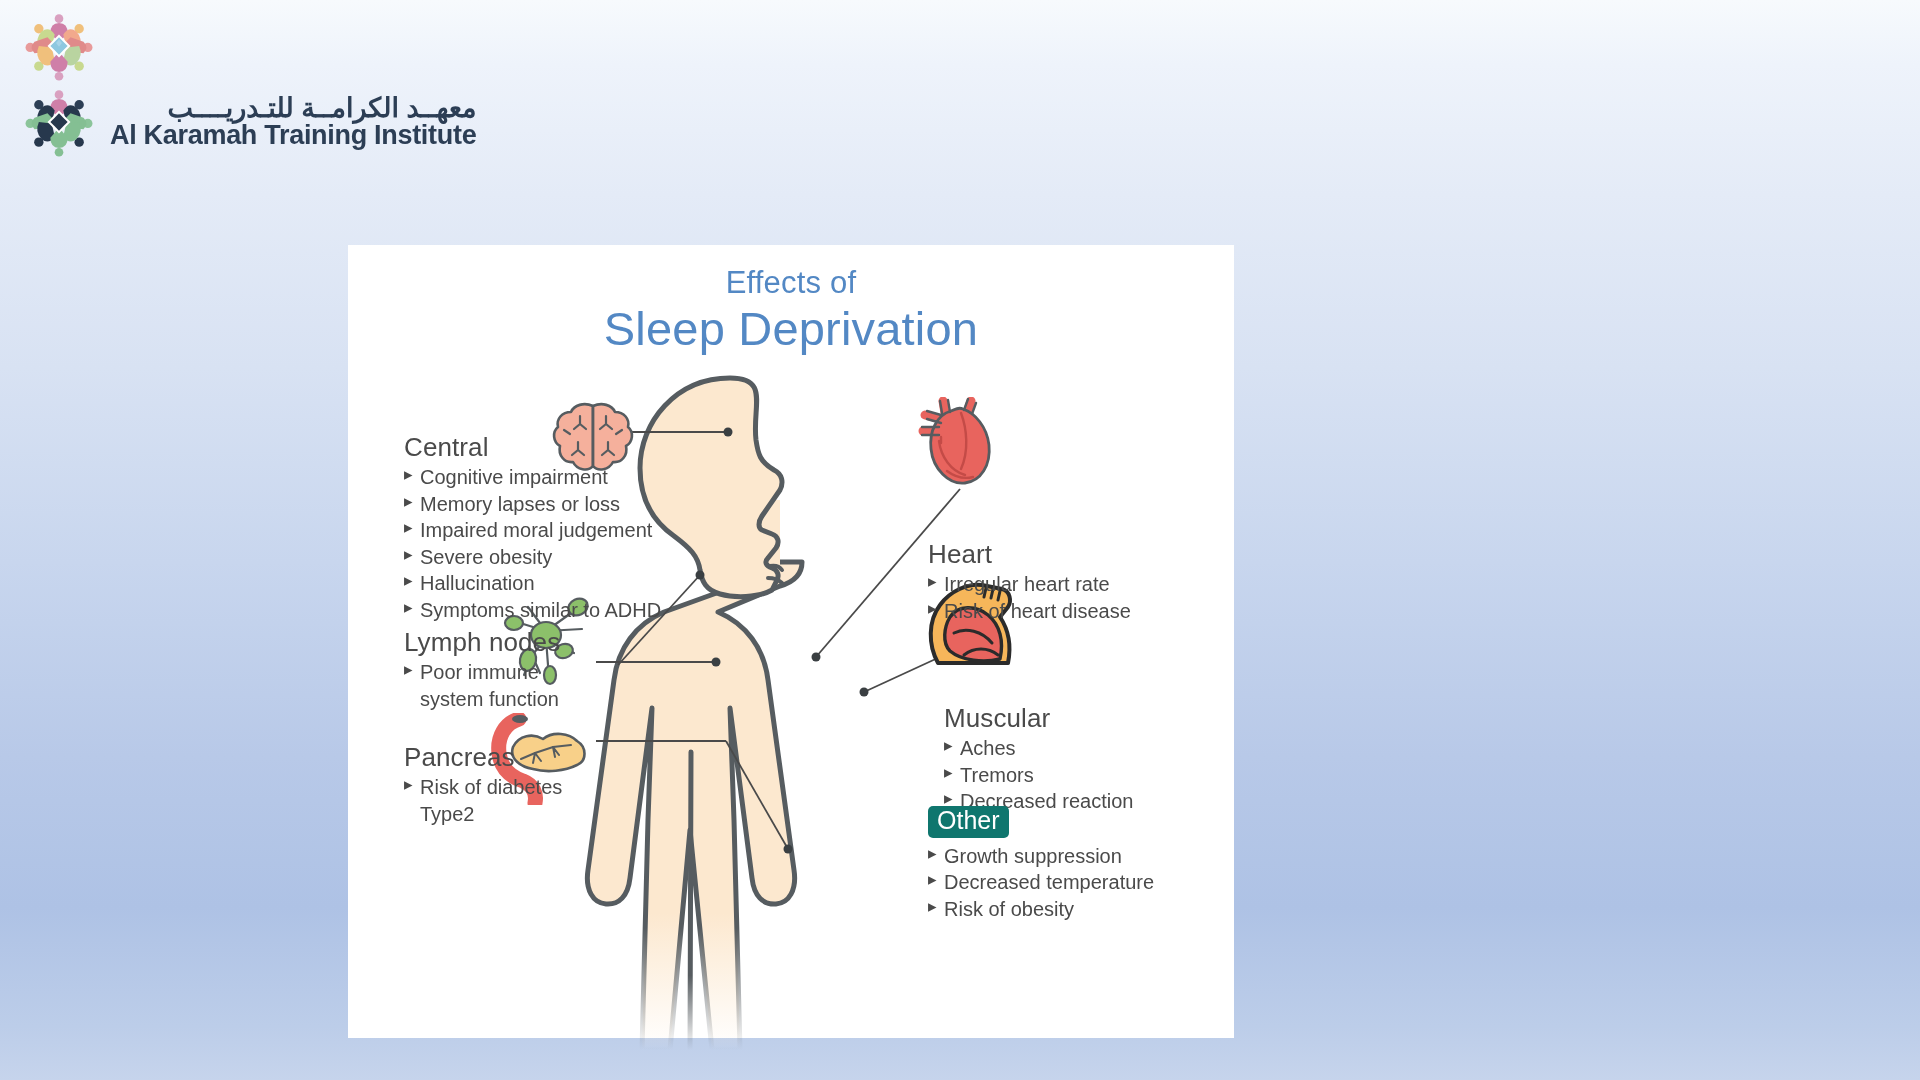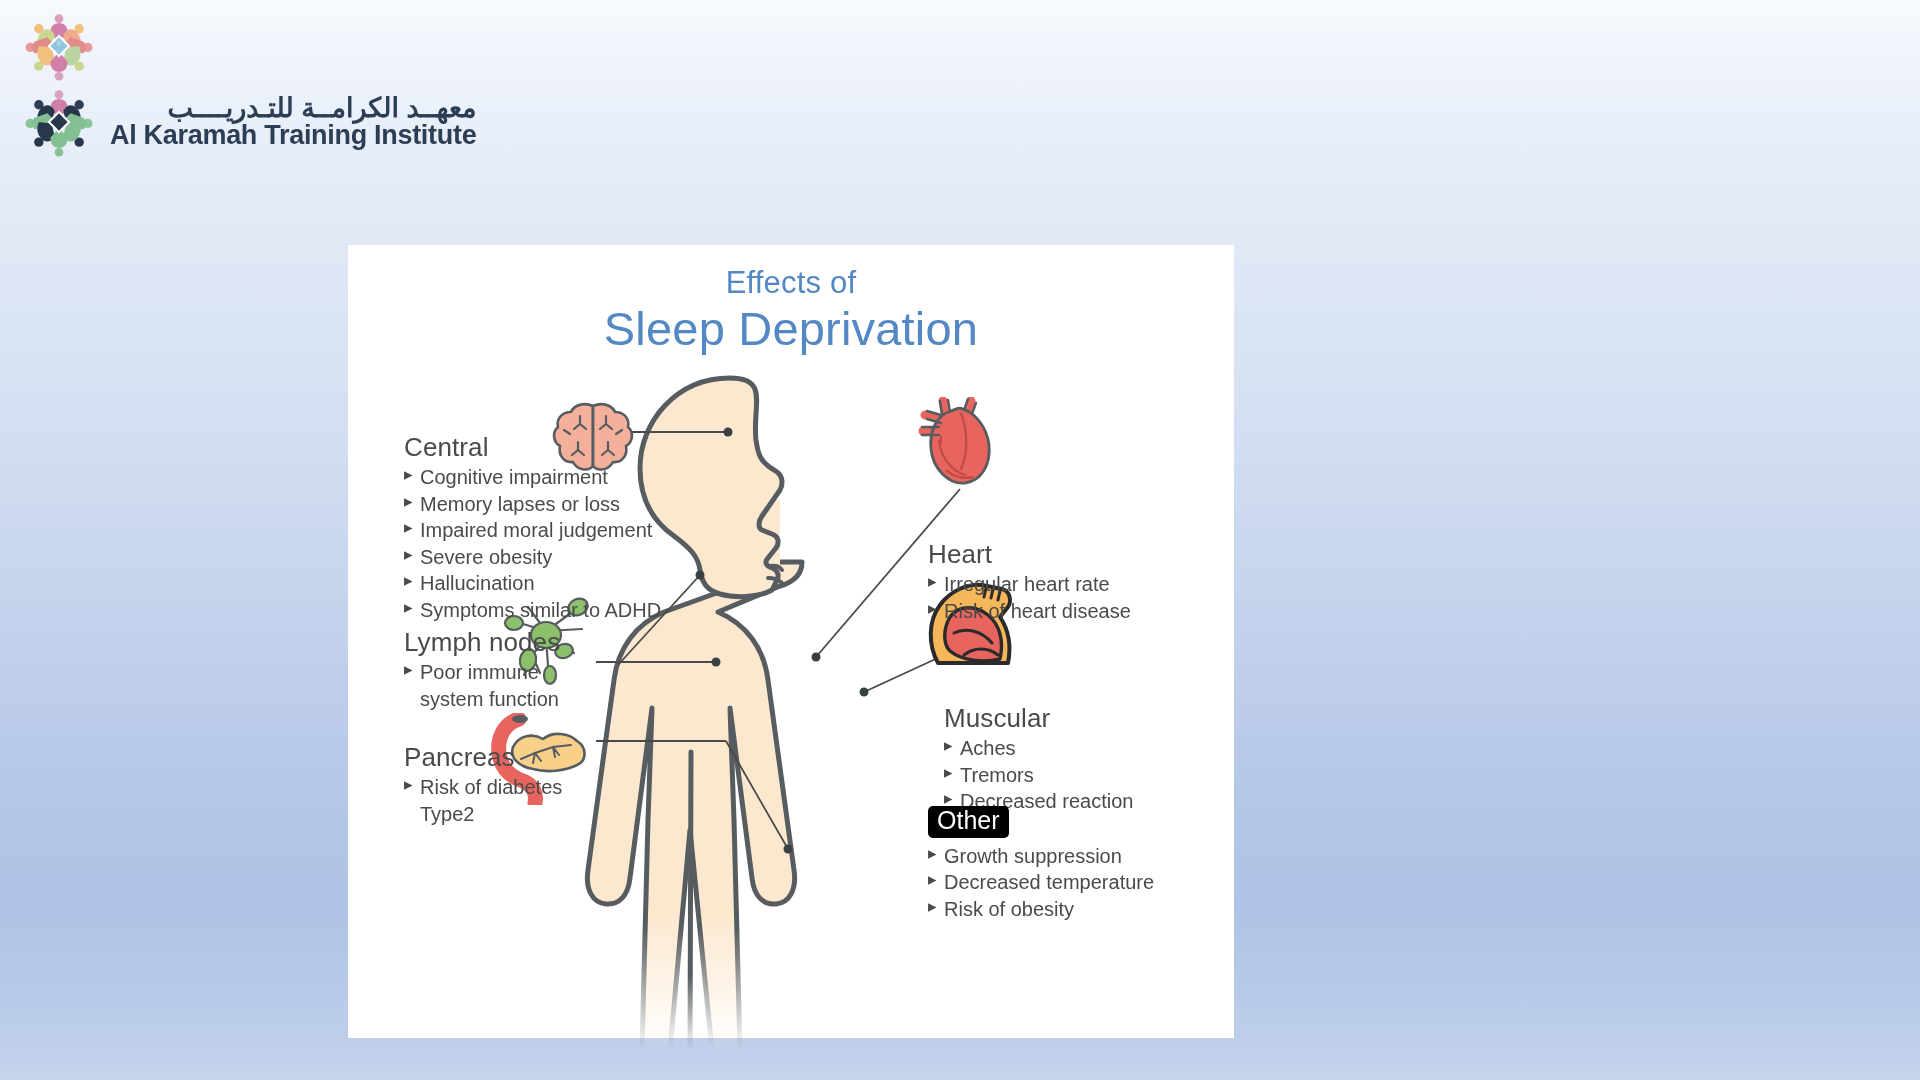--- a/index.html
+++ b/index.html
@@ -56,21 +56,21 @@
      white-space:nowrap; position:relative; padding-left:16px;
   }
   .sec li::before{
      content:"\25B8"; position:absolute; left:0; top:0;
      font-size:17px; color:#4a4a4a;
   }
   .sec li.cont{ padding-left:16px; }
   .sec li.cont::before{ content:""; }
 
   .badge{
-     display:inline-block; background:#000000; color:#fff;
+     display:inline-block; background:#0f766e; color:#fff;
      font-size:25px; padding:1px 9px 3px 9px; border-radius:5px;
      line-height:1.1;
   }
 
   
   #sec-central   { left:56px;  top:160px; }
   #sec-lymph     { left:56px;  top:355px; }
   #sec-pancreas  { left:56px;  top:470px; }
   #sec-heart     { left:580px; top:267px; }
   #sec-muscular  { left:596px; top:431px; }

